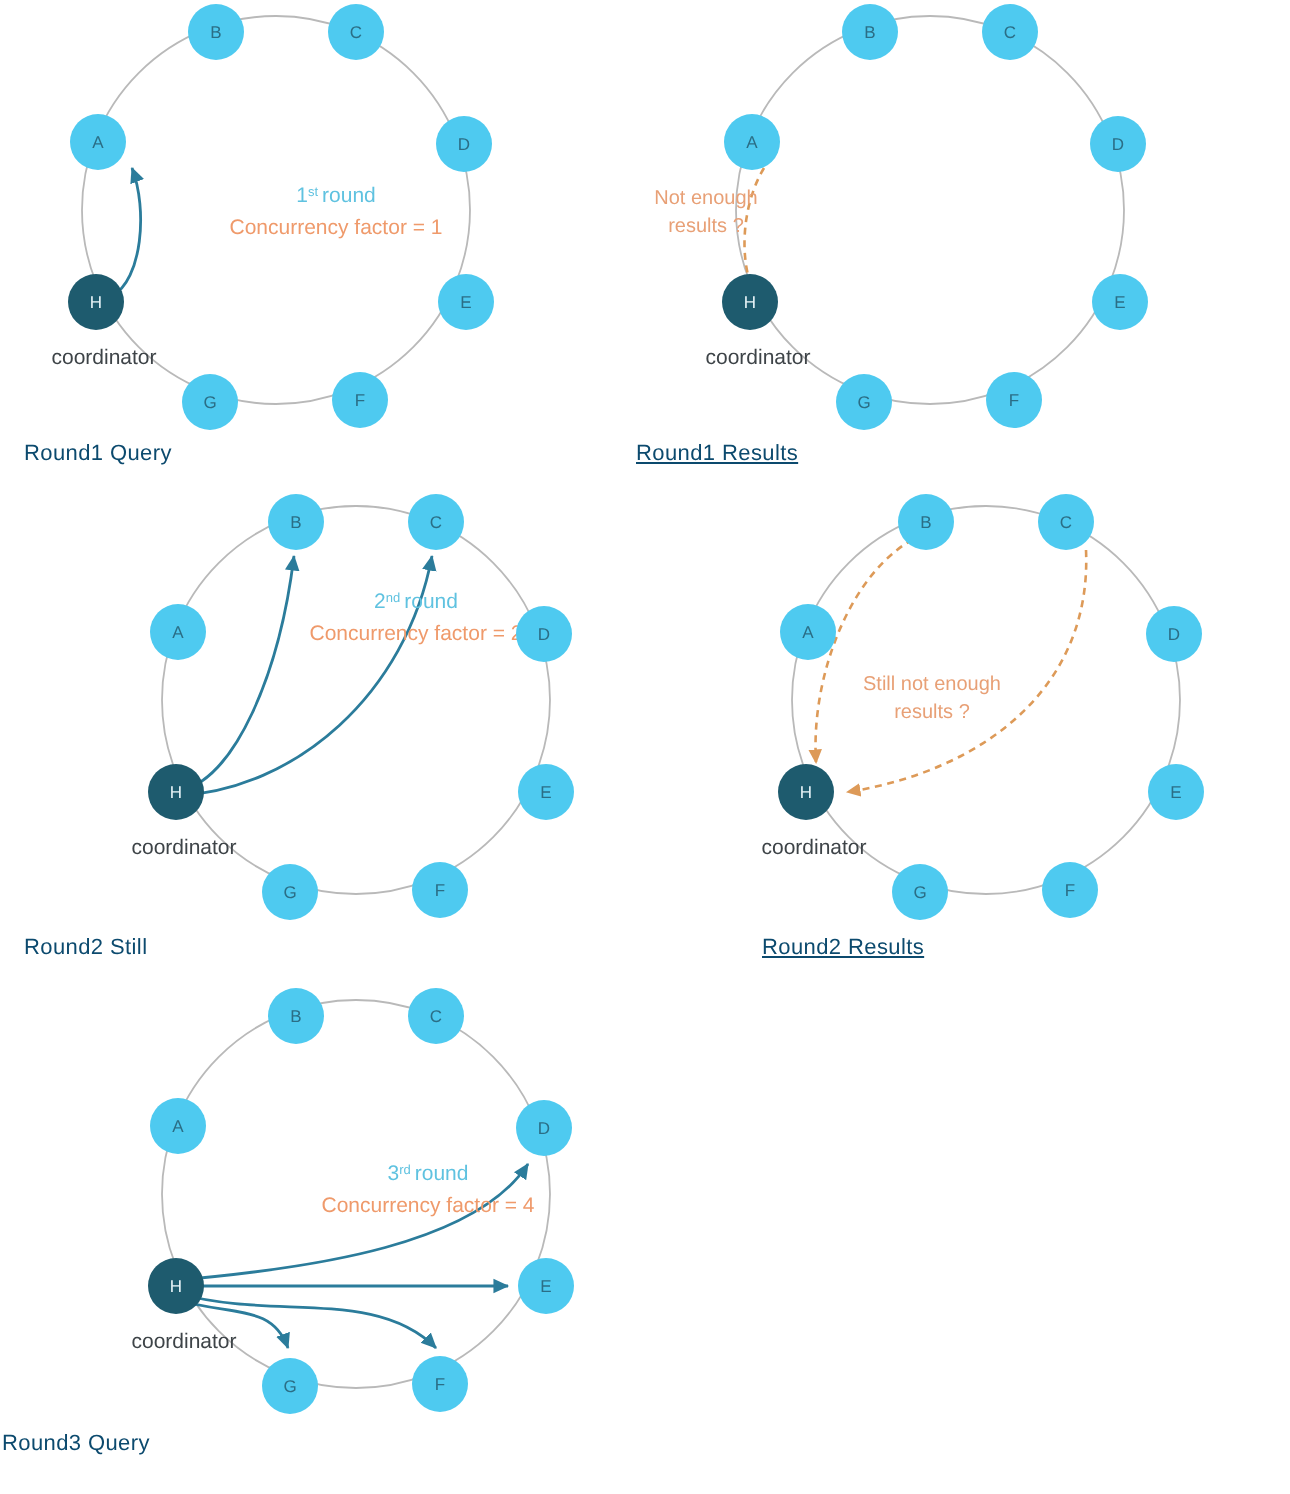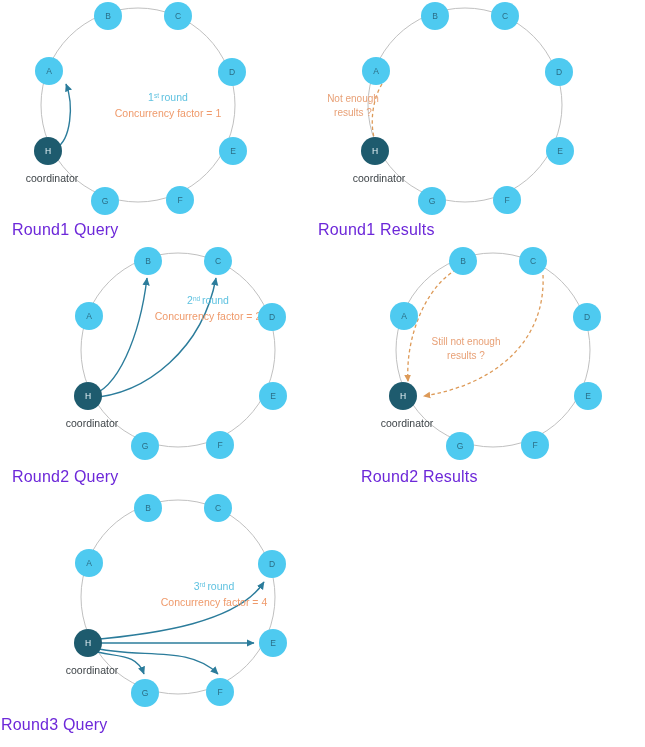--- a/index.html
+++ b/index.html
@@ -13,22 +13,22 @@
     position: relative;
     font-family: "Liberation Sans", sans-serif;
     overflow: hidden;
   }
   .panel {
     position: absolute;
   }
   .panel-caption {
     position: absolute;
     font-family: "Liberation Sans", sans-serif;
-    font-size: 16px;
-    color: #6d28d9;
+    font-size: 11px;
+    color: #0c4a6e;
     letter-spacing: 0.2px;
     white-space: nowrap;
   }
   svg { display: block; overflow: visible; }
   text { font-family: "Liberation Sans", sans-serif; }
   .node-label {
     font-size: 8.5px;
     fill: #2b6e86;
     text-anchor: middle;
     dominant-baseline: central;
@@ -181,21 +181,21 @@
       <circle class="node-c" cx="56" cy="71" r="14"></circle>
       <text class="node-label" x="56" y="71">A</text>
     </g>
     <g>
       <circle class="node-h" cx="55" cy="151" r="14"></circle>
       <text class="node-label-dark" x="55" y="151">H</text>
     </g>
     <text class="coord-label" x="59" y="182">coordinator</text>
   </svg>
 </div>
-<div class="panel-caption" style="left:318px; top:221px;">Round1 Results</div>
+<div class="panel-caption" style="left:318px; top:221px;text-decoration:underline;">Round1 Results</div>
 
 <div class="panel" style="left:48px; top:245px; width:300px; height:215px;">
   <svg width="300" height="215" viewBox="0 0 300 215">
     <defs>
       <marker id="qhead2" markerWidth="7" markerHeight="7" refX="5.2" refY="3" orient="auto">
         <path d="M0,0.4 L5.6,3 L0,5.6 z" fill="#2b7c9b"></path>
       </marker>
     </defs>
     <circle class="ring" cx="130" cy="105" r="97"></circle>
 
@@ -233,21 +233,21 @@
       <circle class="node-c" cx="41" cy="71" r="14"></circle>
       <text class="node-label" x="41" y="71">A</text>
     </g>
     <g>
       <circle class="node-h" cx="40" cy="151" r="14"></circle>
       <text class="node-label-dark" x="40" y="151">H</text>
     </g>
     <text class="coord-label" x="44" y="182">coordinator</text>
   </svg>
 </div>
-<div class="panel-caption" style="left:12px; top:468px;">Round2 Query</div>
+<div class="panel-caption" style="left:12px; top:468px;">Round2 Still</div>
 
 <div class="panel" style="left:378px; top:245px; width:265px; height:215px;">
   <svg width="265" height="215" viewBox="0 0 265 215">
     <defs>
       <marker id="rhead2" markerWidth="7" markerHeight="7" refX="4.8" refY="3" orient="auto">
         <path d="M0,0.4 L5.6,3 L0,5.6 z" fill="#dd9a58"></path>
       </marker>
     </defs>
     <circle class="ring" cx="115" cy="105" r="97"></circle>
 
@@ -285,21 +285,21 @@
       <circle class="node-c" cx="26" cy="71" r="14"></circle>
       <text class="node-label" x="26" y="71">A</text>
     </g>
     <g>
       <circle class="node-h" cx="25" cy="151" r="14"></circle>
       <text class="node-label-dark" x="25" y="151">H</text>
     </g>
     <text class="coord-label" x="29" y="182">coordinator</text>
   </svg>
 </div>
-<div class="panel-caption" style="left:361px; top:468px;">Round2 Results</div>
+<div class="panel-caption" style="left:381px; top:468px;text-decoration:underline;">Round2 Results</div>
 
 <div class="panel" style="left:48px; top:492px; width:300px; height:215px;">
   <svg width="300" height="215" viewBox="0 0 300 215">
     <defs>
       <marker id="qhead3" markerWidth="7" markerHeight="7" refX="5.2" refY="3" orient="auto">
         <path d="M0,0.4 L5.6,3 L0,5.6 z" fill="#2b7c9b"></path>
       </marker>
     </defs>
     <circle class="ring" cx="130" cy="105" r="97"></circle>
 

